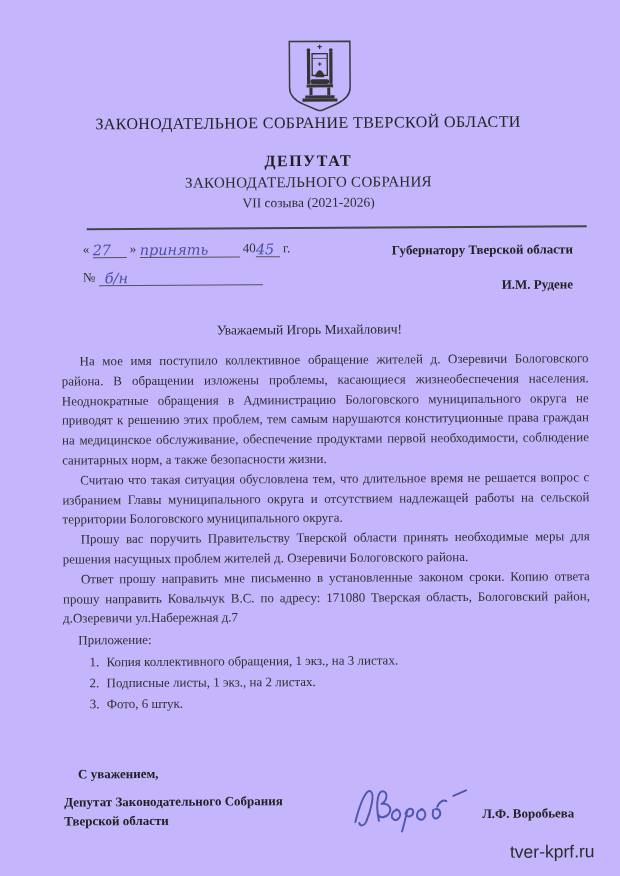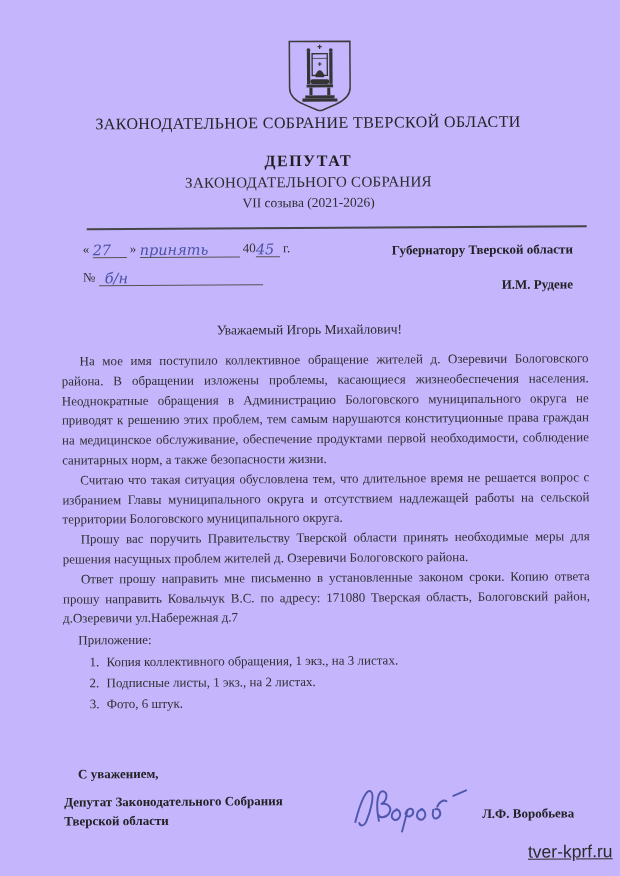--- a/index.html
+++ b/index.html
@@ -58,25 +58,24 @@
   .attachments { left: 77px; top: 628px; font-size: 13px; line-height: 21px; color: #303030; }
   .attachments ol { margin: 1px 0 0 0; padding-left: 24px; }
   .attachments li { padding-left: 4px; }
 
   .salutation { left: 76px; top: 765px; font-size: 13px; font-weight: bold; color: #222; }
   .signer-title { left: 62px; top: 791px; font-size: 13px; font-weight: bold; line-height: 19px; color: #222; }
   .signature { left: 343px; top: 782px; width: 128px; height: 54px; }
   .signer-name { right: 48px; top: 807px; font-size: 13px; font-weight: bold; color: #222; }
 
   .watermark {
-    right: 10px; top: 843px;
+    right: 28px; top: 843px;
     font-family: "Liberation Sans", sans-serif;
     font-size: 17.5px;
     color: #2b2b2b;
-    text-decoration: underline;
   }
 </style>
 </head>
 <body>
 
 <div class="page">
   <div class="tilt">
 
     <div class="abs crest">
       <svg width="70" height="75" viewBox="0 0 74 78">

